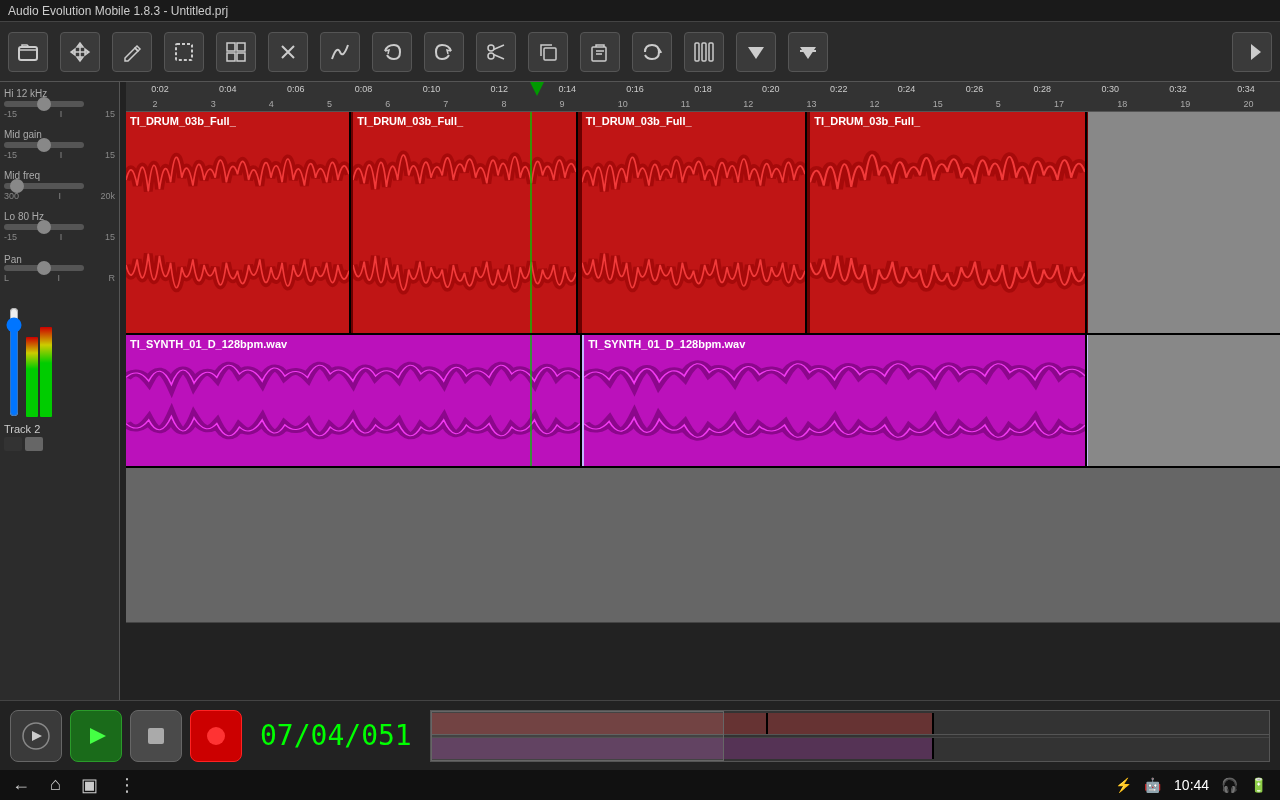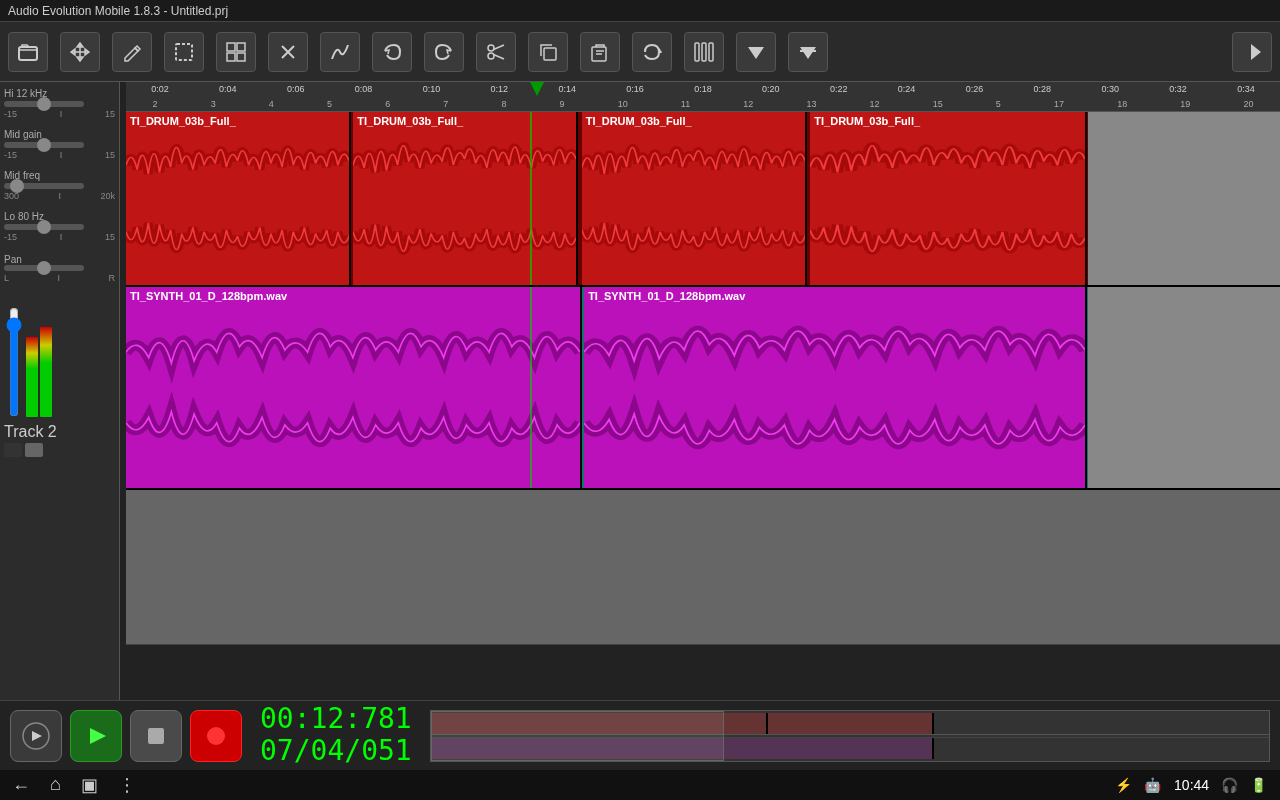--- a/index.html
+++ b/index.html
@@ -140,21 +140,21 @@
     #vu-area {
       margin-top: 4px;
       display: flex;
       gap: 4px;
       align-items: flex-end;
       height: 140px;
     }
 
     .track-name-area {
       margin-top: 4px;
-      font-size: 16px;
+      font-size: 11px;
       color: #ccc;
     }
     .track-color-boxes {
       display: flex;
       gap: 3px;
       margin-top: 2px;
     }
     .color-box {
       width: 18px;
       height: 14px;
@@ -534,21 +534,21 @@
         </div>
 
         <div style="position:absolute; top:0; left:35%; z-index:10; display:flex; flex-direction:column; align-items:center;">
           <div style="width:0; height:0; border-left:7px solid transparent; border-right:7px solid transparent; border-top:14px solid #009900;"></div>
         </div>
       </div>
     </div>
 
     <div id="tracks-container" style="flex:1; overflow:hidden; position:relative;">
 
-      <div class="track-row drum-track" style="position:relative; height:175px; background:#6b0000; border-bottom:2px solid #000;">
+      <div class="track-row drum-track" style="position:relative; height:223px; background:#6b0000; border-bottom:2px solid #000;">
 
         <div style="position:absolute; top:0; left:35%; width:2px; height:100%; background:rgba(0,200,0,0.7); z-index:10;"></div>
 
         <div style="position:absolute; left:0; top:0; width:19.5%; height:100%; background:#c01515; border-right:2px solid #000;">
           <div style="position:absolute; top:3px; left:4px; font-size:11px; color:#fff; font-weight:bold; white-space:nowrap; z-index:2;">TI_DRUM_03b_Full_</div>
           <svg width="100%" height="100%" viewBox="0 0 200 195" preserveAspectRatio="none" style="position:absolute; top:0; left:0;">
             <defs>
                 <filter id="glow1">
                   <feGaussianBlur stdDeviation="1" result="blur"></feGaussianBlur>
                 </filter>
@@ -596,21 +596,21 @@
               <path d="M0,62 Q5,40 10,65 Q15,30 20,68 Q25,25 30,66 Q35,33 40,60 Q45,18 50,56 Q55,36 60,63 Q65,28 70,58 Q75,40 80,56 Q85,23 90,60 Q95,36 100,53 Q105,28 110,58 Q115,38 120,63 Q125,26 130,56 Q135,33 140,60 Q145,20 150,58 Q155,36 160,63 Q165,28 170,56 Q175,38 180,60 Q185,26 190,58 Q195,36 200,53" fill="none" stroke="#ff4444" stroke-width="1.5"></path>
               <path d="M0,133 Q5,155 10,130 Q15,165 20,127 Q25,170 30,129 Q35,162 40,135 Q45,177 50,139 Q55,159 60,132 Q65,167 70,137 Q75,155 80,139 Q85,172 90,135 Q95,159 100,142 Q105,167 110,137 Q115,157 120,132 Q125,169 130,139 Q135,162 140,135 Q145,175 150,137 Q155,159 160,132 Q165,167 170,139 Q175,157 180,135 Q185,169 190,137 Q195,159 200,142" fill="none" stroke="#8b0000" stroke-width="8" opacity="0.6"></path>
               <path d="M0,133 Q5,155 10,130 Q15,165 20,127 Q25,170 30,129 Q35,162 40,135 Q45,177 50,139 Q55,159 60,132 Q65,167 70,137 Q75,155 80,139 Q85,172 90,135 Q95,159 100,142 Q105,167 110,137 Q115,157 120,132 Q125,169 130,139 Q135,162 140,135 Q145,175 150,137 Q155,159 160,132 Q165,167 170,139 Q175,157 180,135 Q185,169 190,137 Q195,159 200,142" fill="none" stroke="#ff4444" stroke-width="1.5"></path>
             </g>
           </svg>
         </div>
 
         <div style="position:absolute; left:83.4%; top:0; right:0; height:100%; background:#888;"></div>
       </div>
 
-      <div class="track-row synth-track" style="position:relative; height:203px; background:#0f766e; border-bottom:2px solid #000;">
+      <div class="track-row synth-track" style="position:relative; height:133px; background:#c4b5fd; border-bottom:2px solid #000;">
 
         <div style="position:absolute; top:0; left:35%; width:2px; height:100%; background:rgba(0,200,0,0.7); z-index:10;"></div>
 
         <div style="position:absolute; left:0; top:0; width:39.5%; height:100%; background:#bb11bb; border-right:2px solid #000;">
           <div style="position:absolute; top:3px; left:4px; font-size:11px; color:#fff; font-weight:bold; white-space:nowrap; z-index:2;">TI_SYNTH_01_D_128bpm.wav</div>
           <svg width="100%" height="100%" viewBox="0 0 400 185" preserveAspectRatio="none" style="position:absolute; top:0; left:0;">
             <g opacity="0.8">
 
               <path d="M0,60 Q10,45 20,65 Q30,35 40,70 Q50,30 60,68 Q70,42 80,60 Q90,28 100,55 Q110,40 120,65 Q130,32 140,58 Q150,44 160,60 Q170,28 180,55 Q190,40 200,65 Q210,32 220,58 Q230,42 240,60 Q250,28 260,55 Q270,40 280,65 Q290,30 300,58 Q310,42 320,60 Q330,28 340,55 Q350,40 360,65 Q370,30 380,58 Q390,42 400,60" fill="none" stroke="#660066" stroke-width="10" opacity="0.7"></path>
               <path d="M0,60 Q10,45 20,65 Q30,35 40,70 Q50,30 60,68 Q70,42 80,60 Q90,28 100,55 Q110,40 120,65 Q130,32 140,58 Q150,44 160,60 Q170,28 180,55 Q190,40 200,65 Q210,32 220,58 Q230,42 240,60 Q250,28 260,55 Q270,40 280,65 Q290,30 300,58 Q310,42 320,60 Q330,28 340,55 Q350,40 360,65 Q370,30 380,58 Q390,42 400,60" fill="none" stroke="#ff44ff" stroke-width="1.5"></path>
@@ -661,21 +661,20 @@
       <rect x="6" y="6" width="16" height="16" rx="2" fill="#aaa"></rect>
     </svg>
   </div>
   <div class="transport-btn btn-record">
     <svg width="28" height="28" viewBox="0 0 28 28">
       <circle cx="14" cy="14" r="9" fill="#ff3333"></circle>
     </svg>
   </div>
 
   <div class="time-display">
-    <div class="time-main">00:12:781</div>
     <div class="time-sub">07/04/051</div>
   </div>
 
   <div id="scroll-area" style="flex:1; margin-left:10px; height:52px; background:#333; border:1px solid #555; position:relative;">
     <div style="position:absolute; top:2px; left:0; right:0; height:22px; background:#444; border-bottom:1px solid #555;">
       <div style="position:absolute; left:0; top:0; width:60%; height:100%; background:#663333; border-right:2px solid #000;"></div>
       <div style="position:absolute; left:40%; top:0; width:2px; height:100%; background:#000;"></div>
       <div style="position:absolute; left:60%; top:0; right:0; height:100%; background:#333;"></div>
     </div>
     <div style="position:absolute; bottom:2px; left:0; right:0; height:22px; background:#333; border-top:1px solid #444;">

